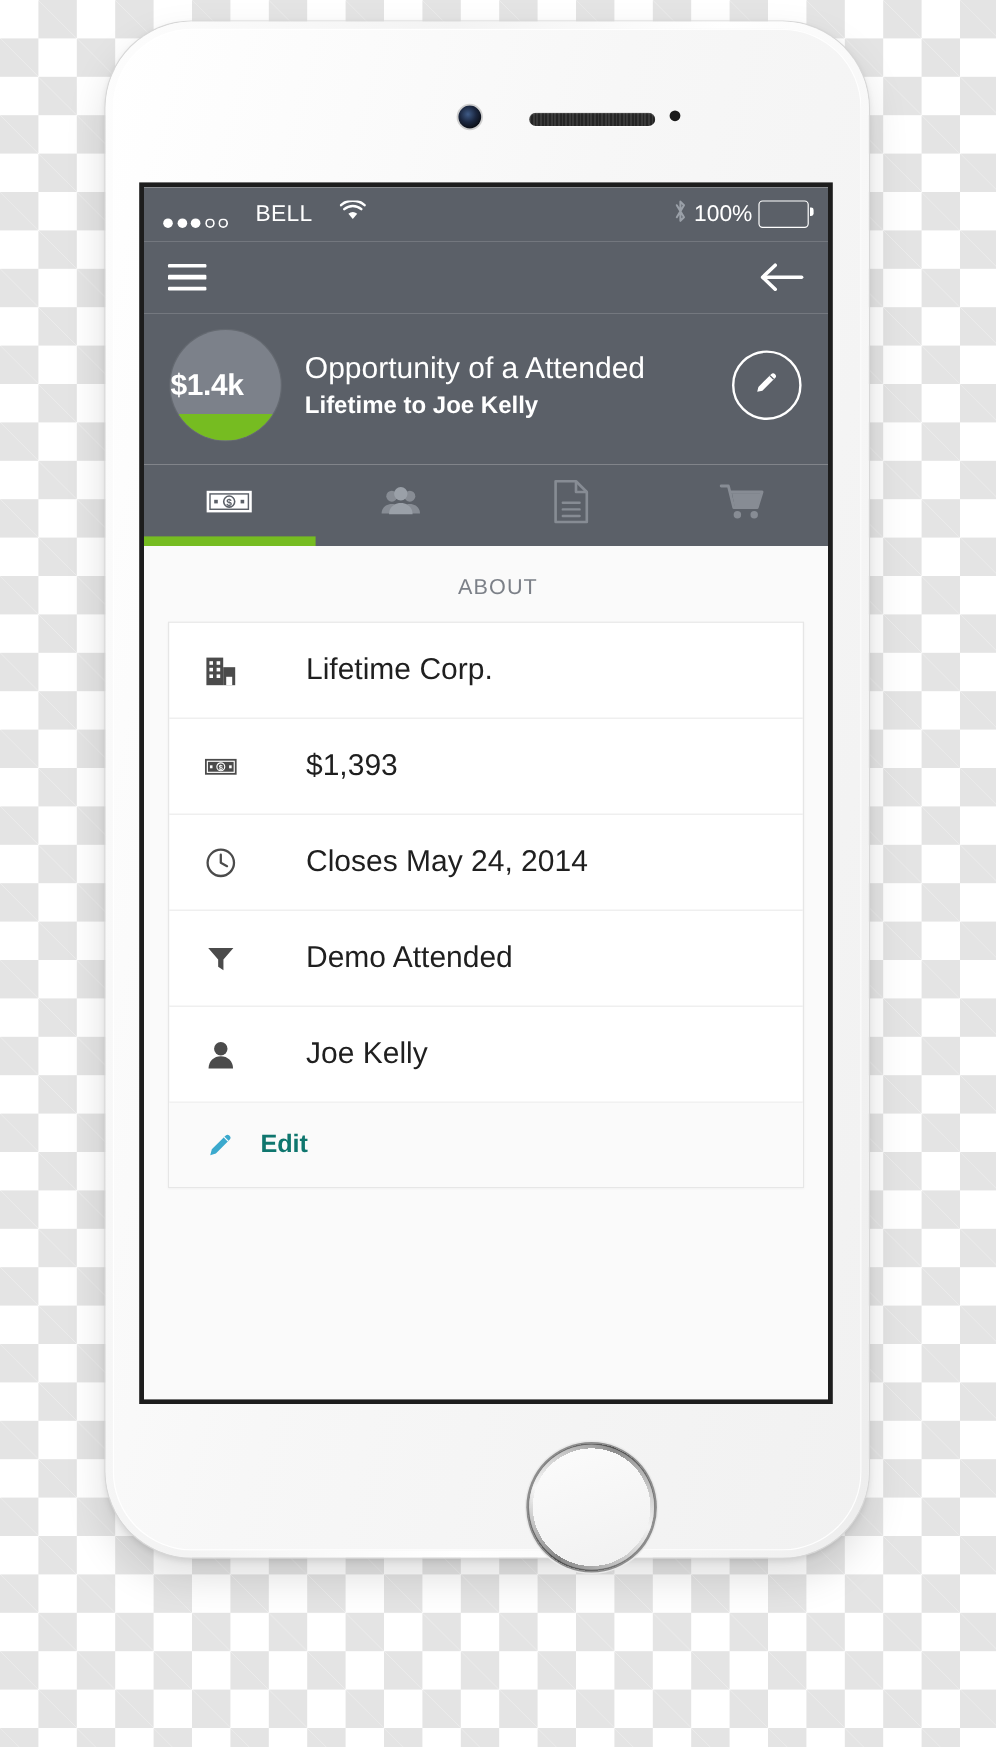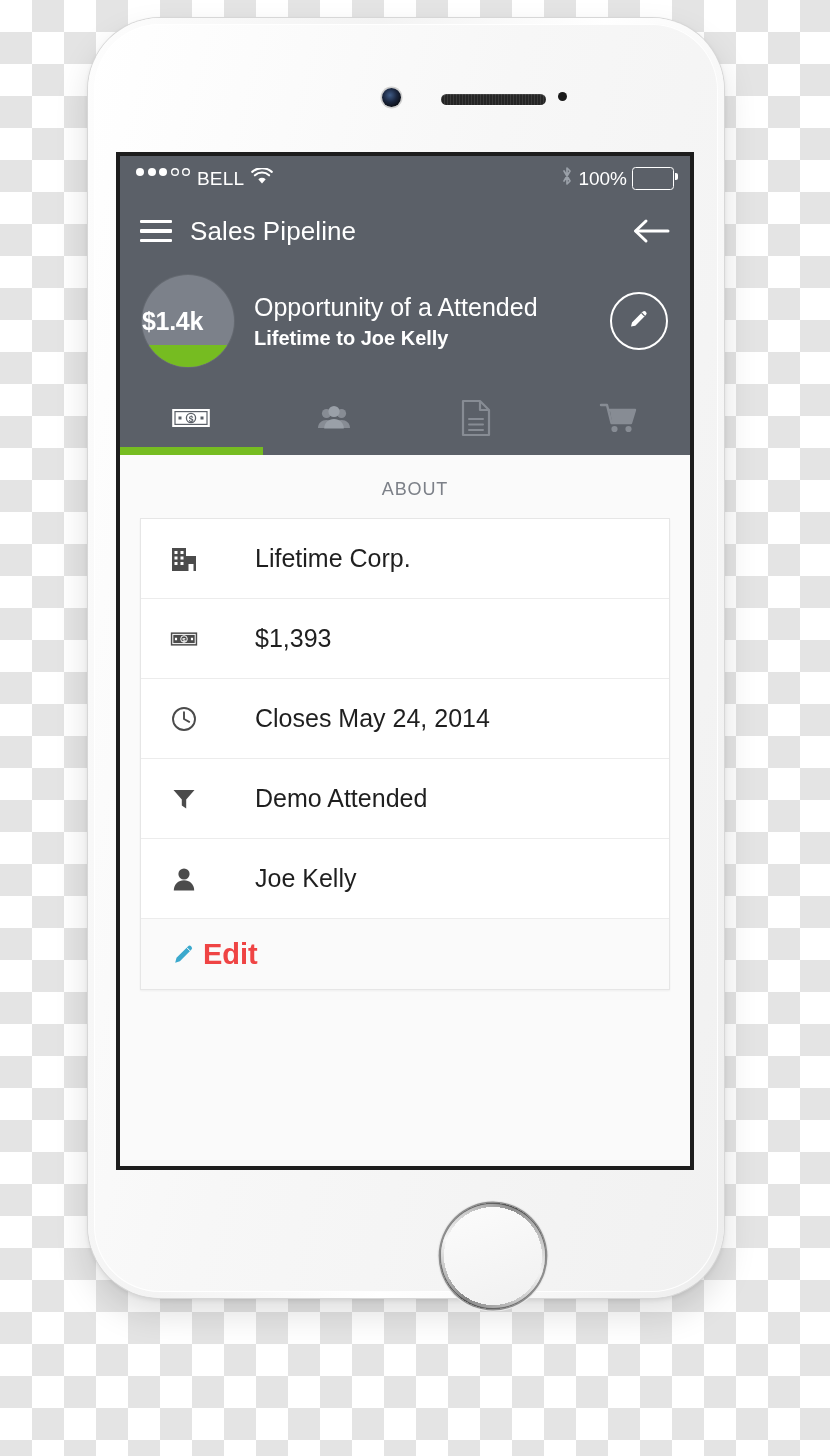--- a/index.html
+++ b/index.html
@@ -109,21 +109,21 @@
   #status-bar {
     height: 45px;
     background: #5b6068;
     color: #ffffff;
     display: flex;
     align-items: center;
     padding: 0 16px;
     font-size: 19px;
     position: relative;
   }
-  #status-left { display: flex; align-items: flex-start; gap: 7px; }
+  #status-left { display: flex; align-items: flex-end; gap: 23px; }
   .sig-dots { display: flex; align-items: center; gap: 3.5px; }
   .sig-dot { width: 8px; height: 8px; border-radius: 50%; background: #ffffff; }
   .sig-dot.off { background: transparent; box-shadow: inset 0 0 0 1.4px #ffffff; }
   #carrier { font-size: 19px; letter-spacing: .2px; }
   #status-center {
     position: absolute; left: 0; right: 0; text-align: center;
     font-size: 19px; letter-spacing: .2px; pointer-events: none;
   }
   #status-right {
     margin-left: auto; display: flex; align-items: center; gap: 5px;
@@ -241,21 +241,21 @@
   #edit-row {
     display: flex; align-items: center;
     height: 70px;
     padding: 0 28px;
     background: #fafafa;
     cursor: pointer;
     border-bottom: none;
   }
   #edit-row .row-icon { color: #3ba9cd; }
   #edit-label {
-    margin-left: 4px; font-size: 29px; font-weight: 700; color: #ef4444;
+    margin-left: 18px; font-size: 21px; font-weight: 700; color: #0f766e;
   }
 </style>
 </head>
 <body>
 
 <div id="phone">
   <div id="phone-inner-bevel"></div>
 
   <div class="side-btn" id="btn-silent"></div>
   <div class="side-btn" id="btn-volup"></div>
@@ -303,21 +303,20 @@
       </span>
     </div>
   </div>
 
   <div id="nav-bar">
     <div id="hamburger">
       <span></span>
         <span></span>
         <span></span>
     </div>
-    <div id="nav-title">Sales Pipeline</div>
     <div id="back-arrow">
       <svg width="38" height="28" viewBox="0 0 38 28">
         <path d="M36 14 H4" stroke="#fff" stroke-width="3" stroke-linecap="round" fill="none"></path>
         <path d="M14 4 L3.5 14 L14 24" stroke="#fff" stroke-width="3" stroke-linecap="round" stroke-linejoin="round" fill="none"></path>
       </svg>
     </div>
   </div>
 
   <div id="opp-header">
     <div id="avatar-badge">

